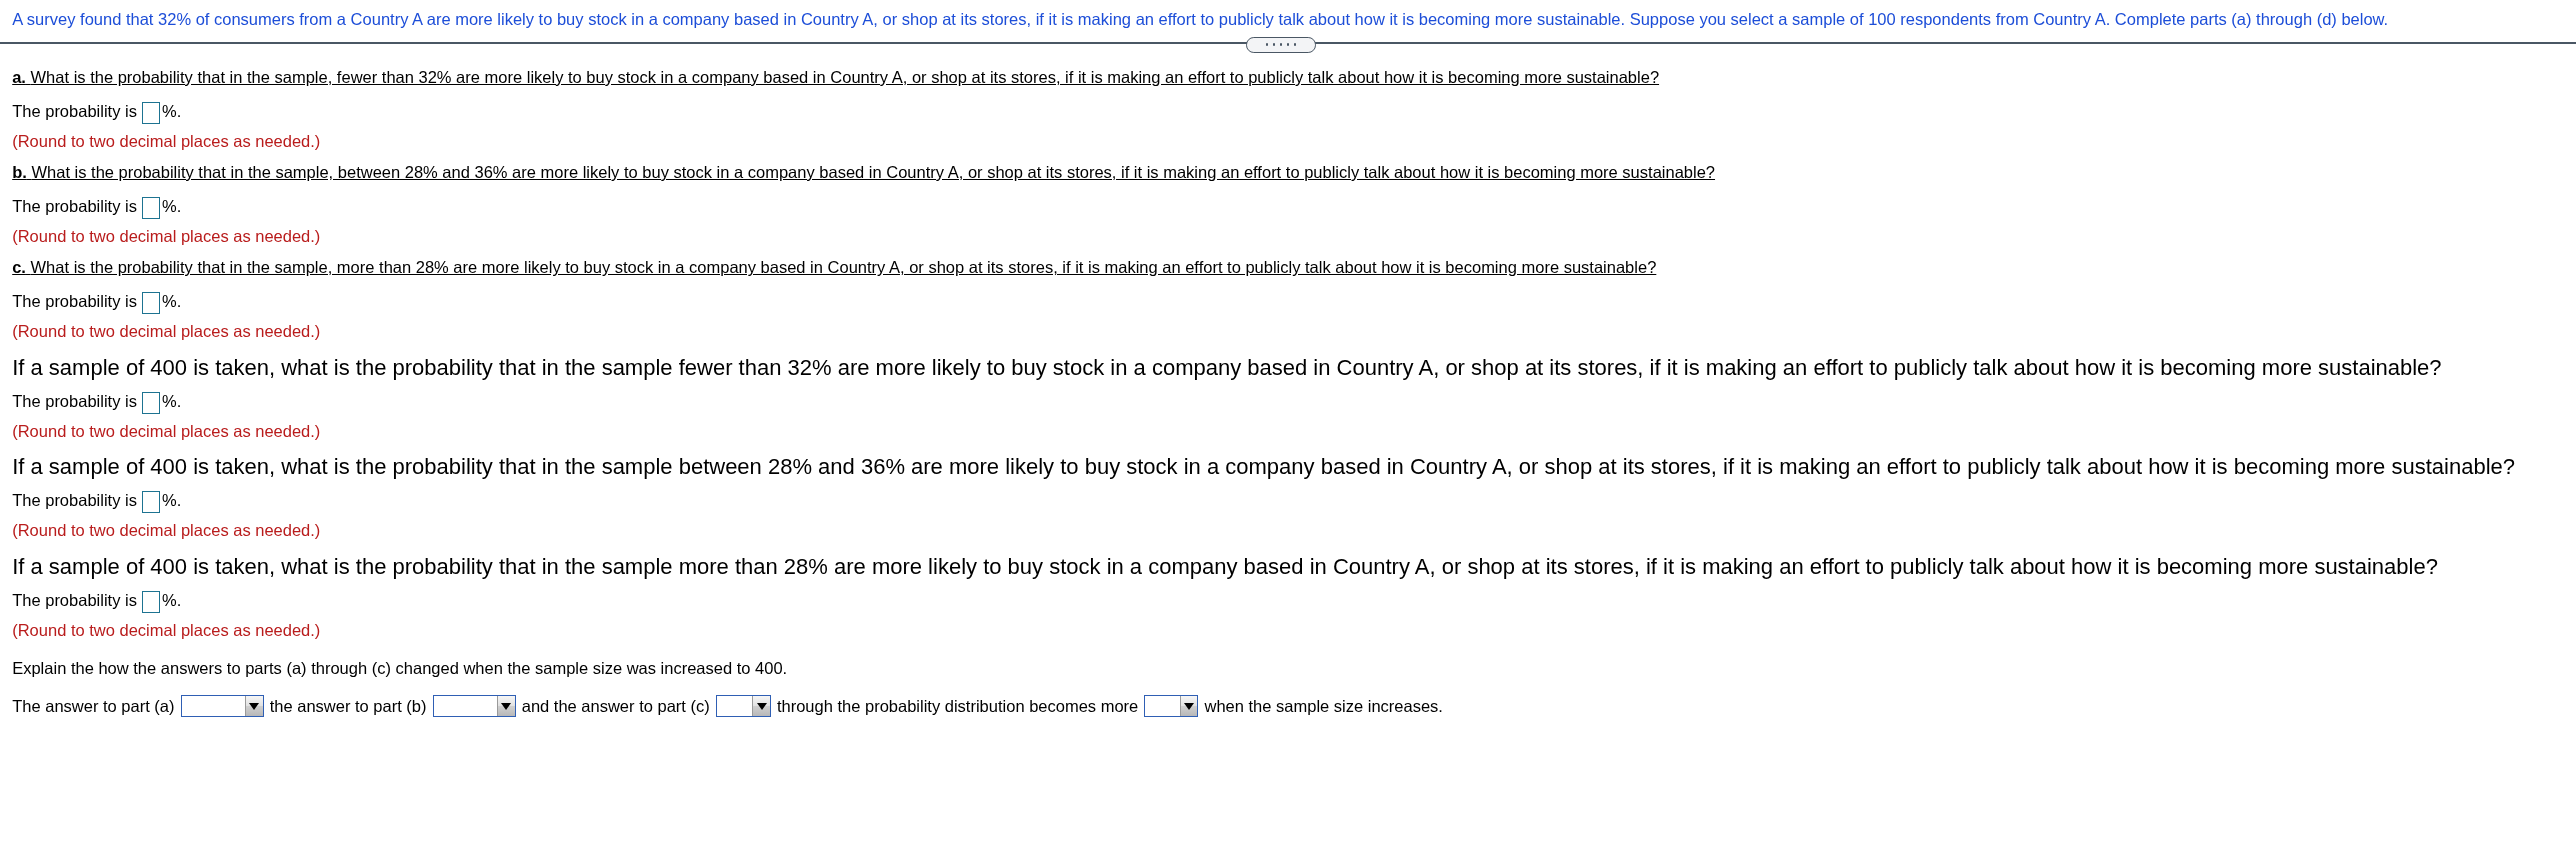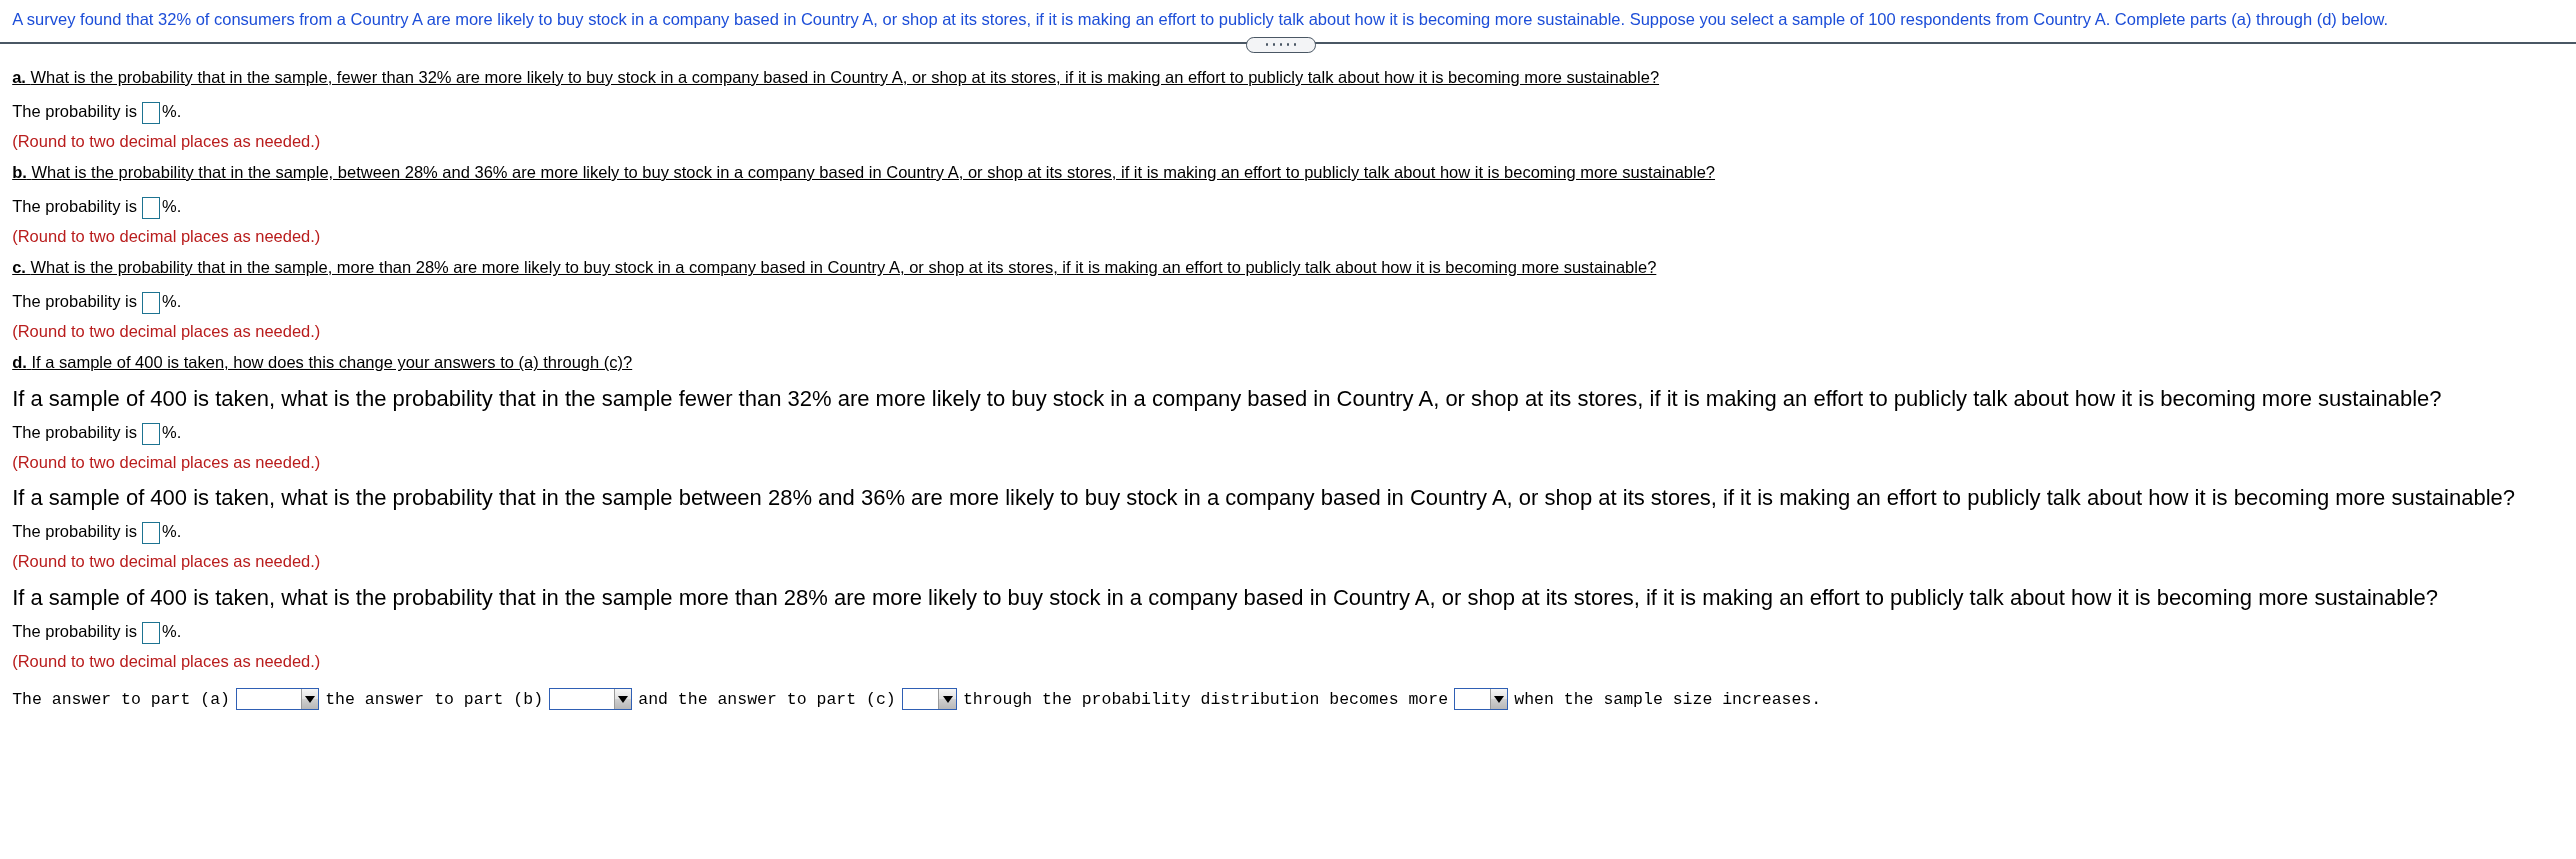--- a/index.html
+++ b/index.html
@@ -132,21 +132,20 @@
   
   .dropdown-row {
     display: flex;
     align-items: center;
     white-space: nowrap;
     font-size: 16.5px;
     margin-top: 17.4px;
   }
   .dropdown-row .txt {
     margin: 0 6.1px;
-    font-family: Liberation Mono, monospace;
   }
   .dropdown-row .txt.first { margin-left: 0; }
 
   .select-wrap {
     position: relative;
     display: inline-block;
     vertical-align: middle;
   }
   .fake-select {
     width: 83px;
@@ -230,24 +229,20 @@
     <span class="part-label">c.</span>
     <span>What is the probability that in the sample, more than 28% are more likely to buy stock in a company based in Country A, or shop at its stores, if it is making an effort to publicly talk about how it is becoming more sustainable?</span>
   </div>
   <div class="answer-line">
     <span class="lead">The probability is</span>
     <input class="answer-box" type="text" value="" style="">
     <span class="answer-suffix">%.</span>
   </div>
   <div class="hint">(Round to two decimal places as needed.)</div>
 
-  <div class="q-line">
-    <span class="part-label">d.</span>
-    <span>If a sample of 400 is taken, how does this change your answers to (a) through (c)?</span>
-  </div>
 
   <div class="sub-q">If a sample of 400 is taken, what is the probability that in the sample fewer than 32% are more likely to buy stock in a company based in Country A, or shop at its stores, if it is making an effort to publicly talk about how it is becoming more sustainable?</div>
   <div class="answer-line">
     <span class="lead">The probability is</span>
     <input class="answer-box" type="text" value="" style="">
     <span class="answer-suffix">%.</span>
   </div>
   <div class="hint">(Round to two decimal places as needed.)</div>
 
   <div class="sub-q">If a sample of 400 is taken, what is the probability that in the sample between 28% and 36% are more likely to buy stock in a company based in Country A, or shop at its stores, if it is making an effort to publicly talk about how it is becoming more sustainable?</div>
@@ -259,20 +254,21 @@
   <div class="hint">(Round to two decimal places as needed.)</div>
 
   <div class="sub-q">If a sample of 400 is taken, what is the probability that in the sample more than 28% are more likely to buy stock in a company based in Country A, or shop at its stores, if it is making an effort to publicly talk about how it is becoming more sustainable?</div>
   <div class="answer-line">
     <span class="lead">The probability is</span>
     <input class="answer-box" type="text" value="" style="">
     <span class="answer-suffix">%.</span>
   </div>
   <div class="hint">(Round to two decimal places as needed.)</div>
 
+  <div class="explain-line">Explain the how the answers to parts (a) through (c) changed when the sample size was increased to 400.</div>
 
   <div class="dropdown-row">
     <span class="txt first">The answer to part (a)</span>
 
     <span class="select-wrap">
       <span class="fake-select">
         <span class="sel-value"></span>
         <span class="sel-arrow">
             <span></span>
           </span>

